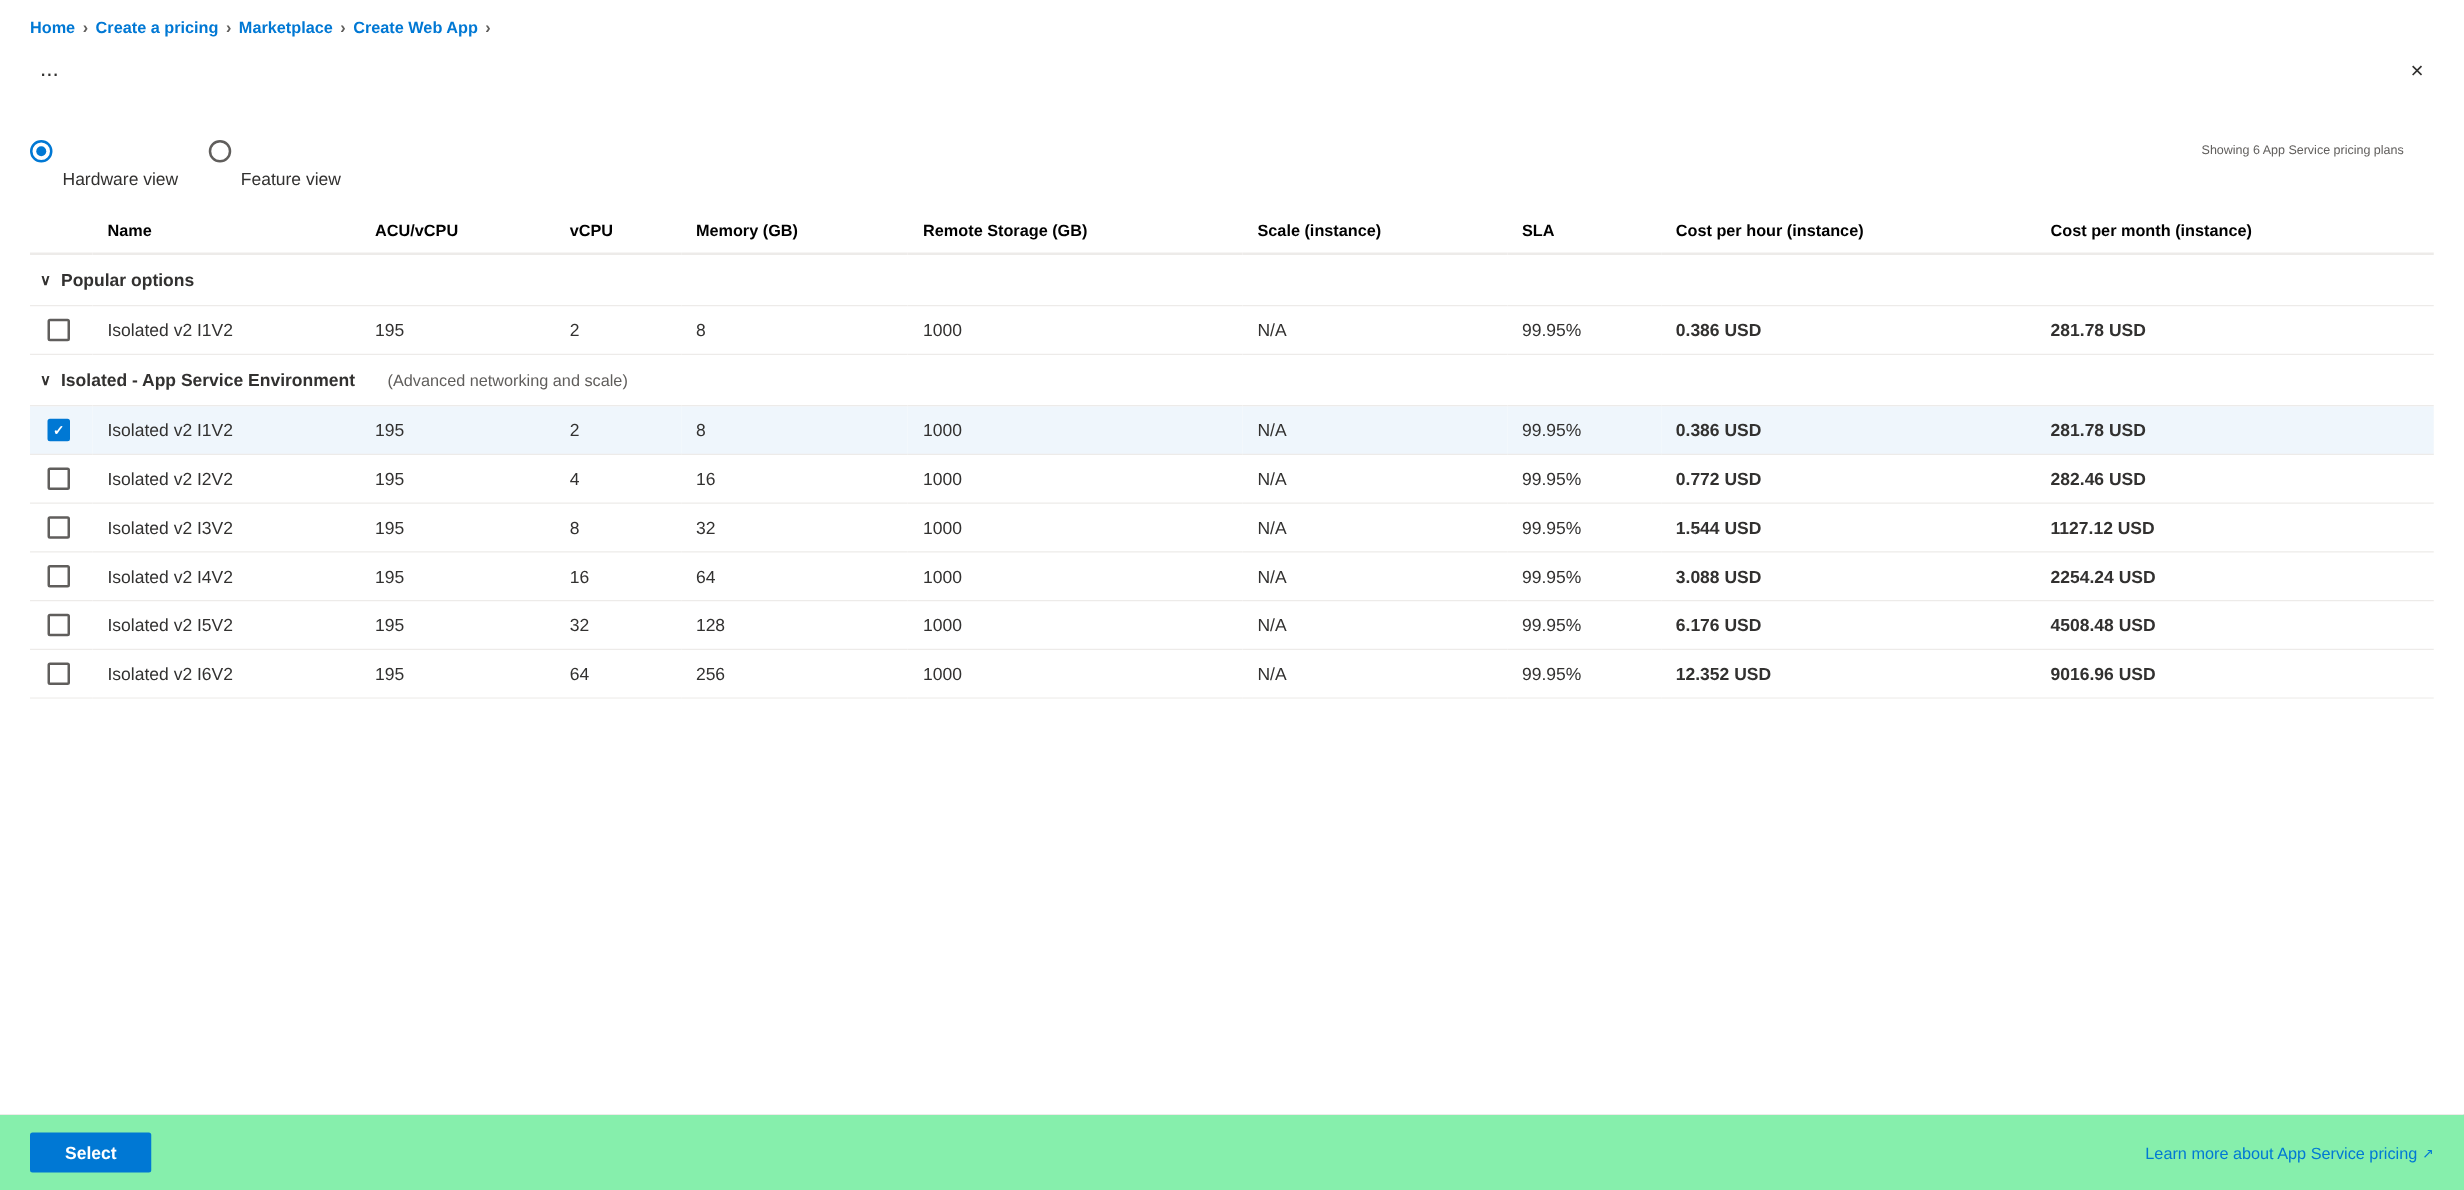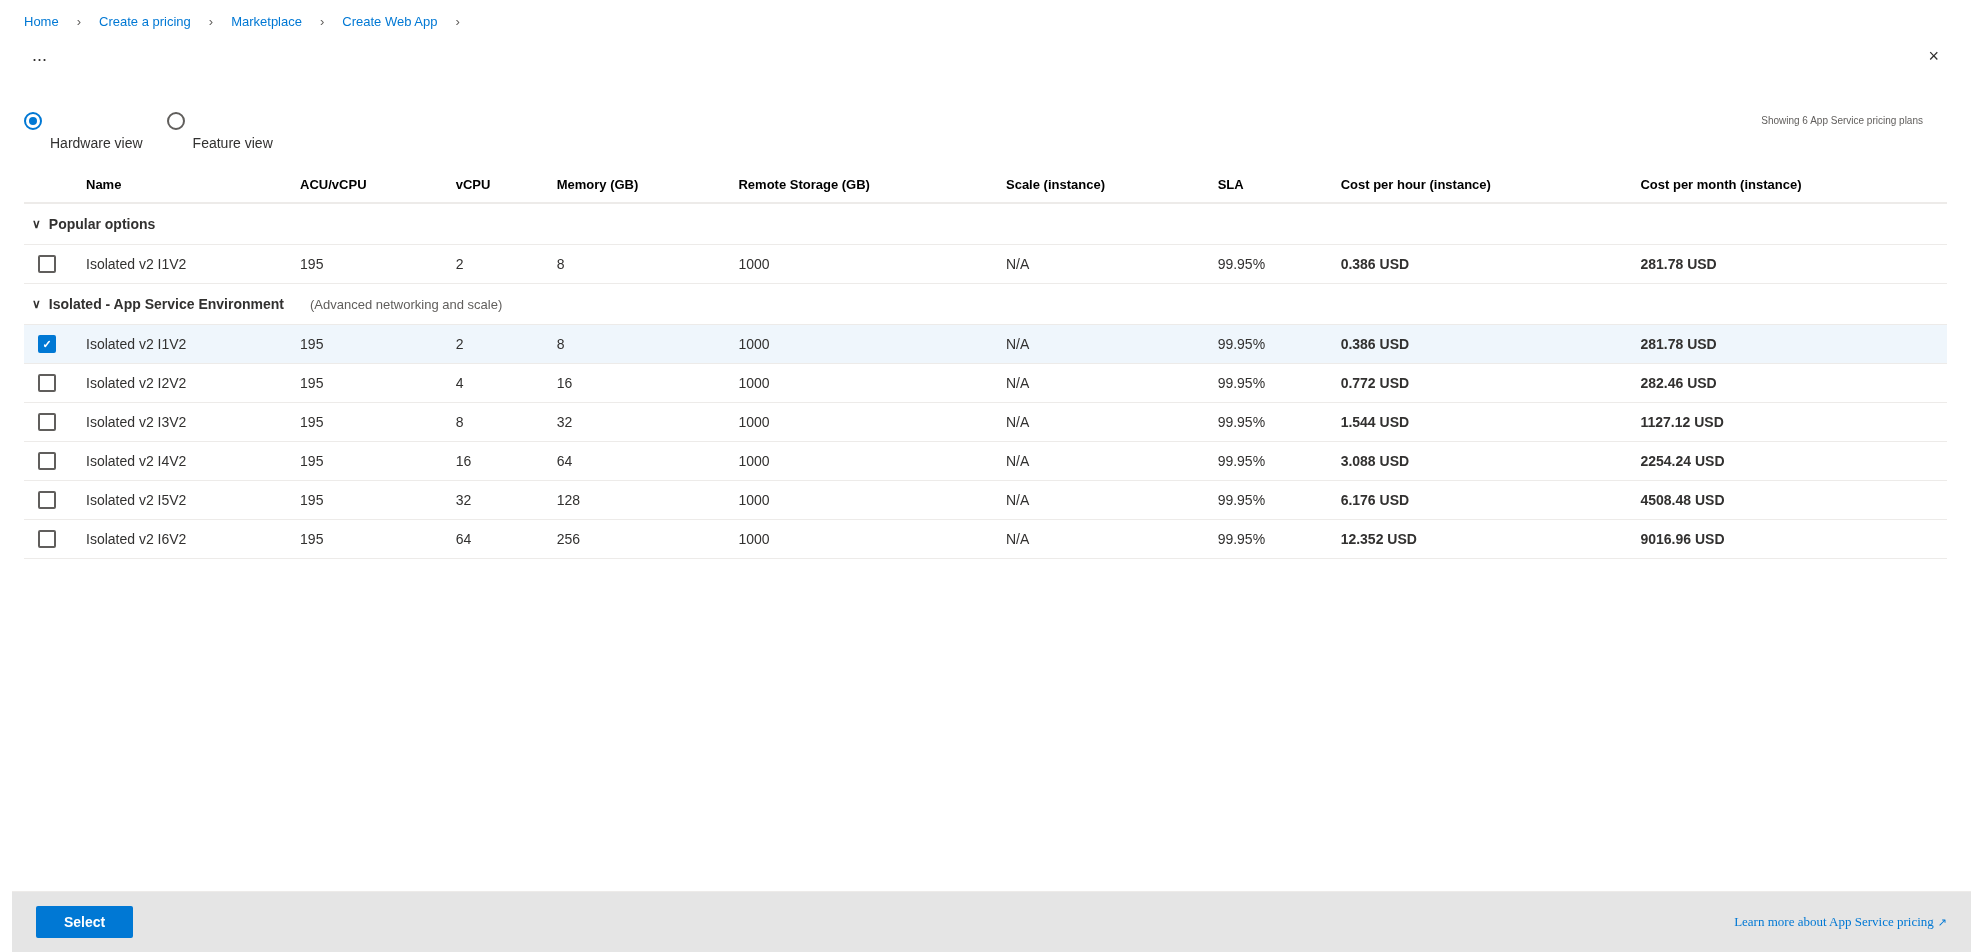--- a/index.html
+++ b/index.html
@@ -6,24 +6,25 @@
     body {
       font-family: 'Segoe UI', -apple-system, BlinkMacSystemFont, sans-serif;
       font-size: 14px;
       color: #323130;
       background: #fff;
       min-height: 952px;
     }
     .breadcrumb {
       display: flex;
       align-items: center;
-      gap: 18px;
+      gap: 6px;
       padding: 14px 24px 8px 24px;
       font-size: 13px;
       color: #0078d4;
+      font-weight: bold;
     }
     .breadcrumb span { color: #605e5c; font-size: 13px; }
     .breadcrumb a { color: #0078d4; text-decoration: none; cursor: pointer; }
     .chevron { color: #605e5c; font-size: 11px; }
 
     .page-header {
       display: flex;
       align-items: center;
       justify-content: space-between;
       padding: 4px 24px 20px 24px;
@@ -173,23 +174,23 @@
       height: 18px;
       border: 2px solid #605e5c;
       border-radius: 2px;
     }
 
     .cost-bold { font-weight: 700; }
 
     .footer {
       position: fixed;
       bottom: 0;
-      left: 12px;
+      left: 0;
       right: 0;
-      background: #e5e5e5;
+      background: #86efac;
       border-top: 1px solid #edebe9;
       padding: 14px 24px;
       display: flex;
       align-items: center;
       justify-content: space-between;
     }
     .select-btn {
       background: #0078d4;
       color: #fff;
       border: none;
@@ -201,21 +202,20 @@
     }
 
     .learn-more-link {
       color: #0078d4;
       font-size: 13px;
       text-decoration: none;
       cursor: pointer;
       display: flex;
       align-items: center;
       gap: 4px;
-      font-family: Liberation Serif, serif;
     }
     .external-icon { font-size: 11px; }
     .ase-subtitle {
       font-weight: 400;
       color: #605e5c;
       font-size: 13px;
       margin-left: 18px;
     }
   </style>
 </head>

